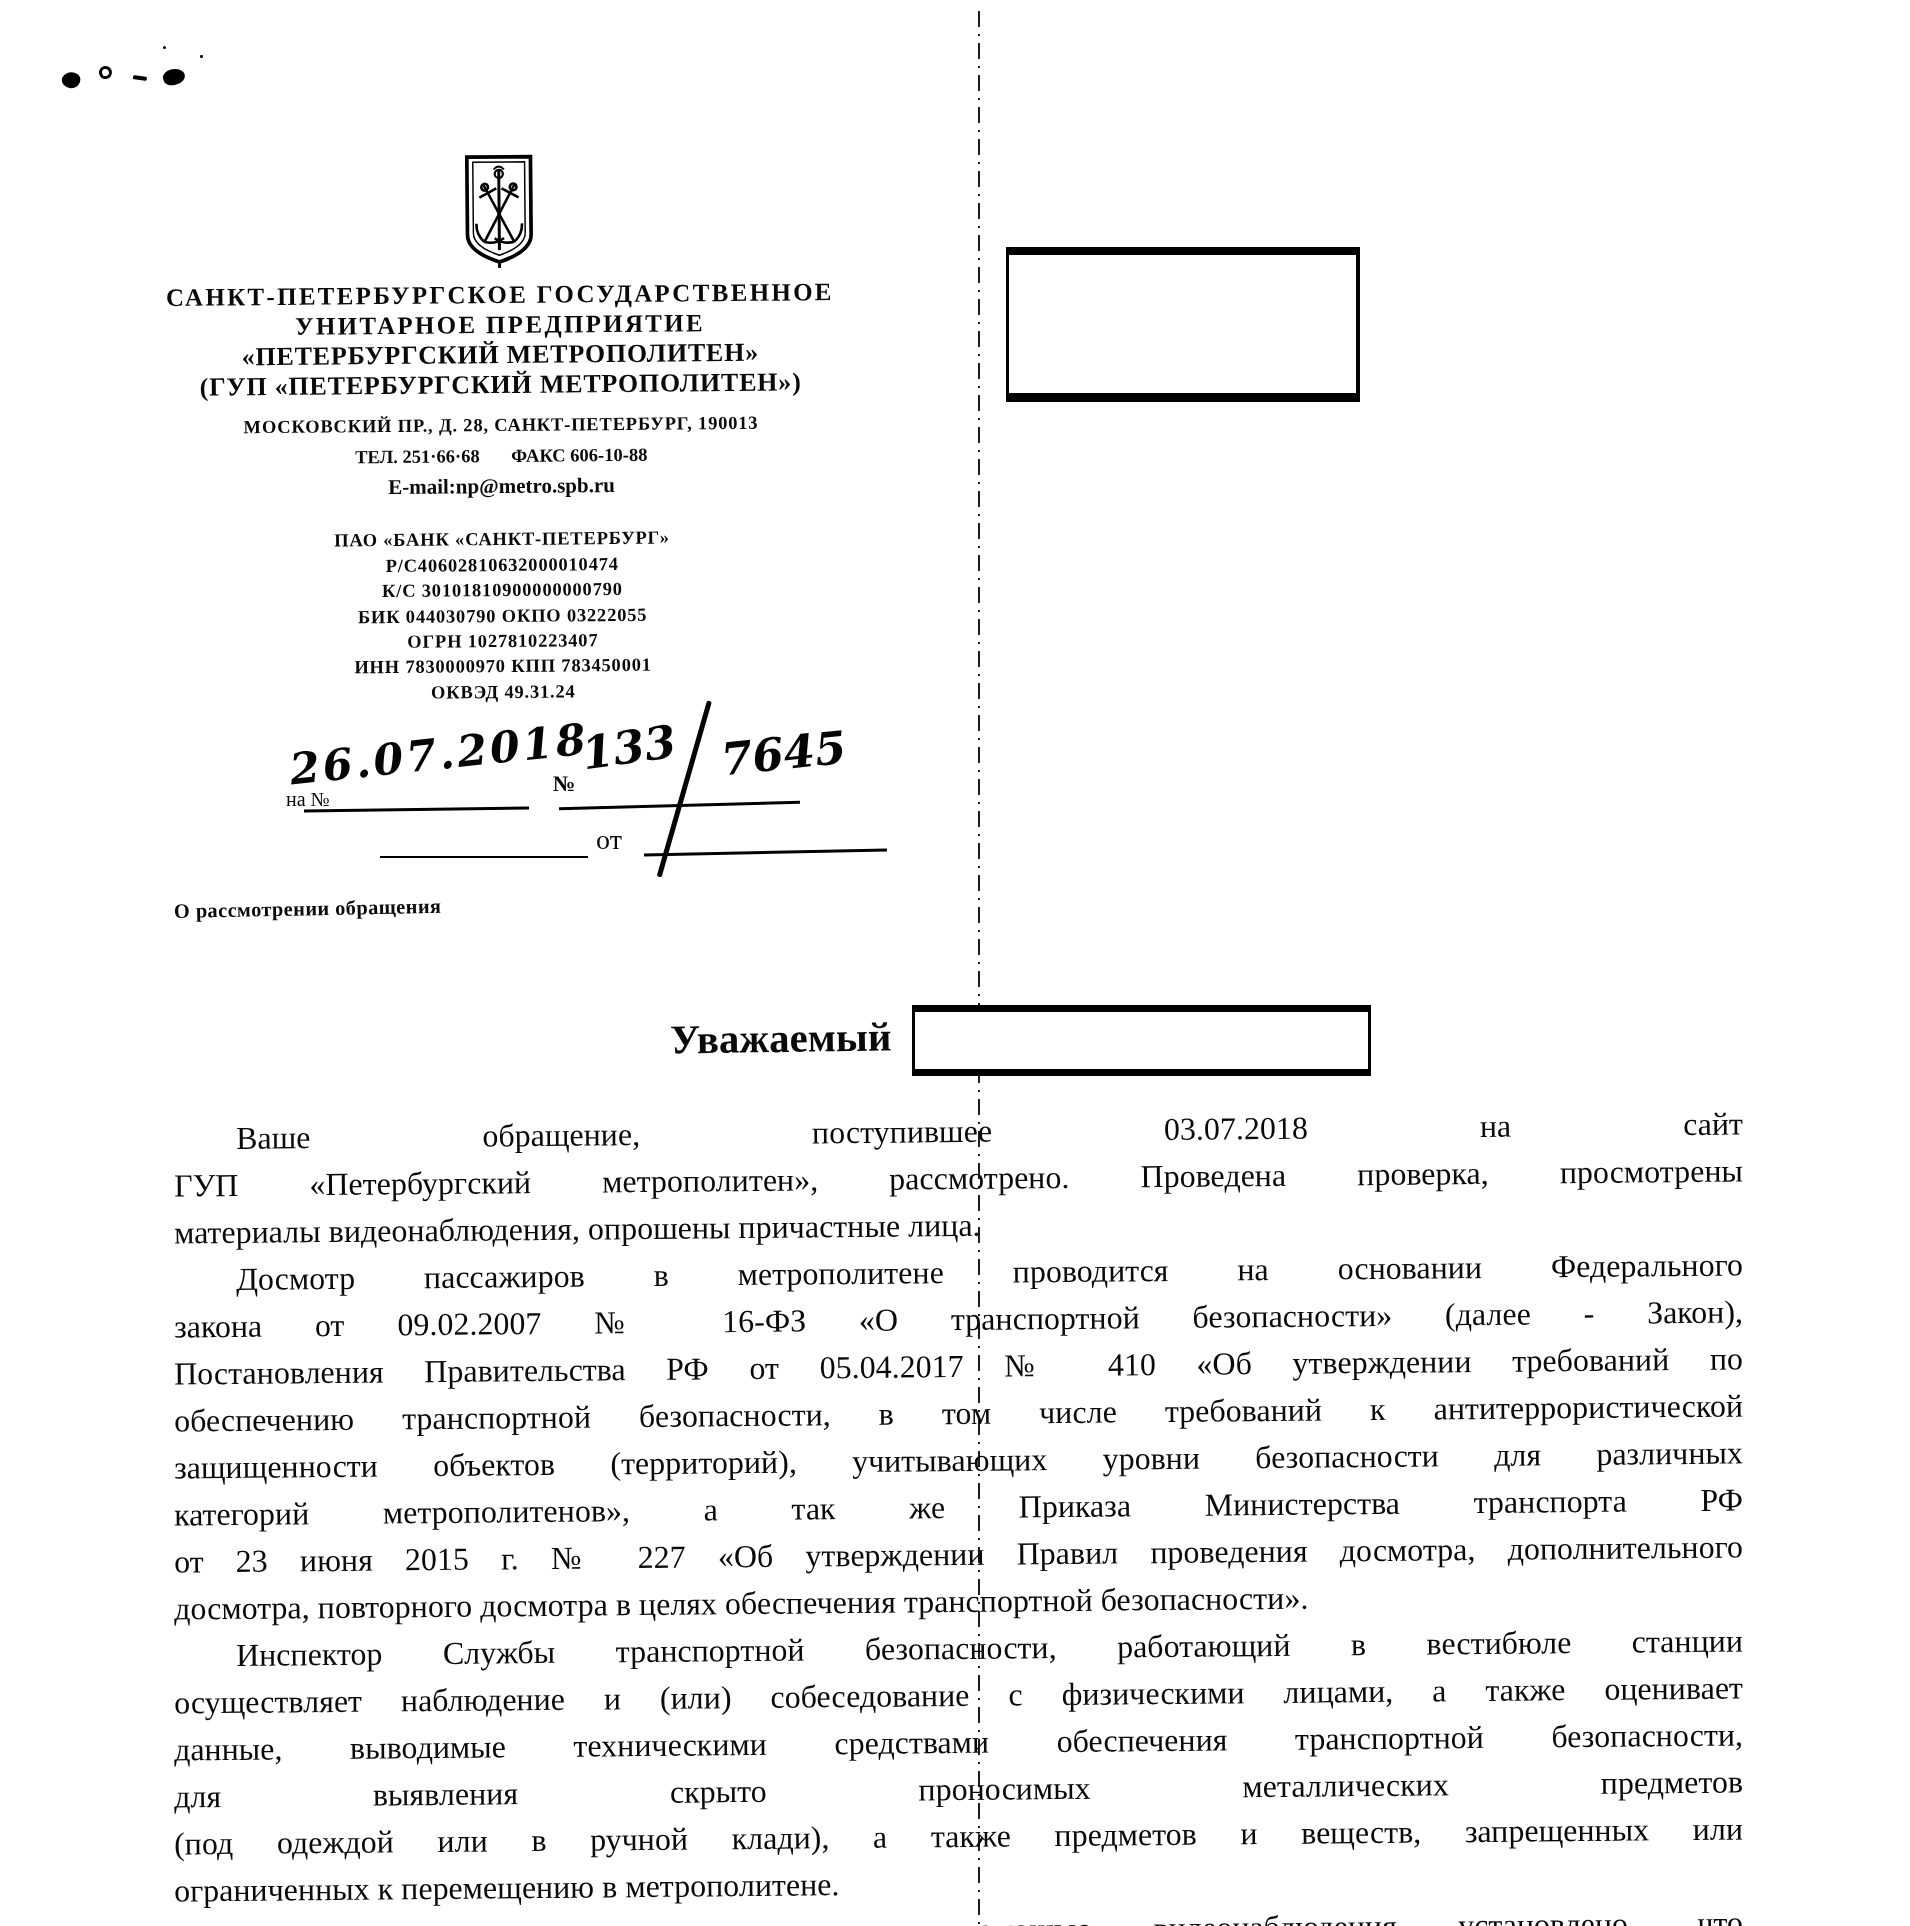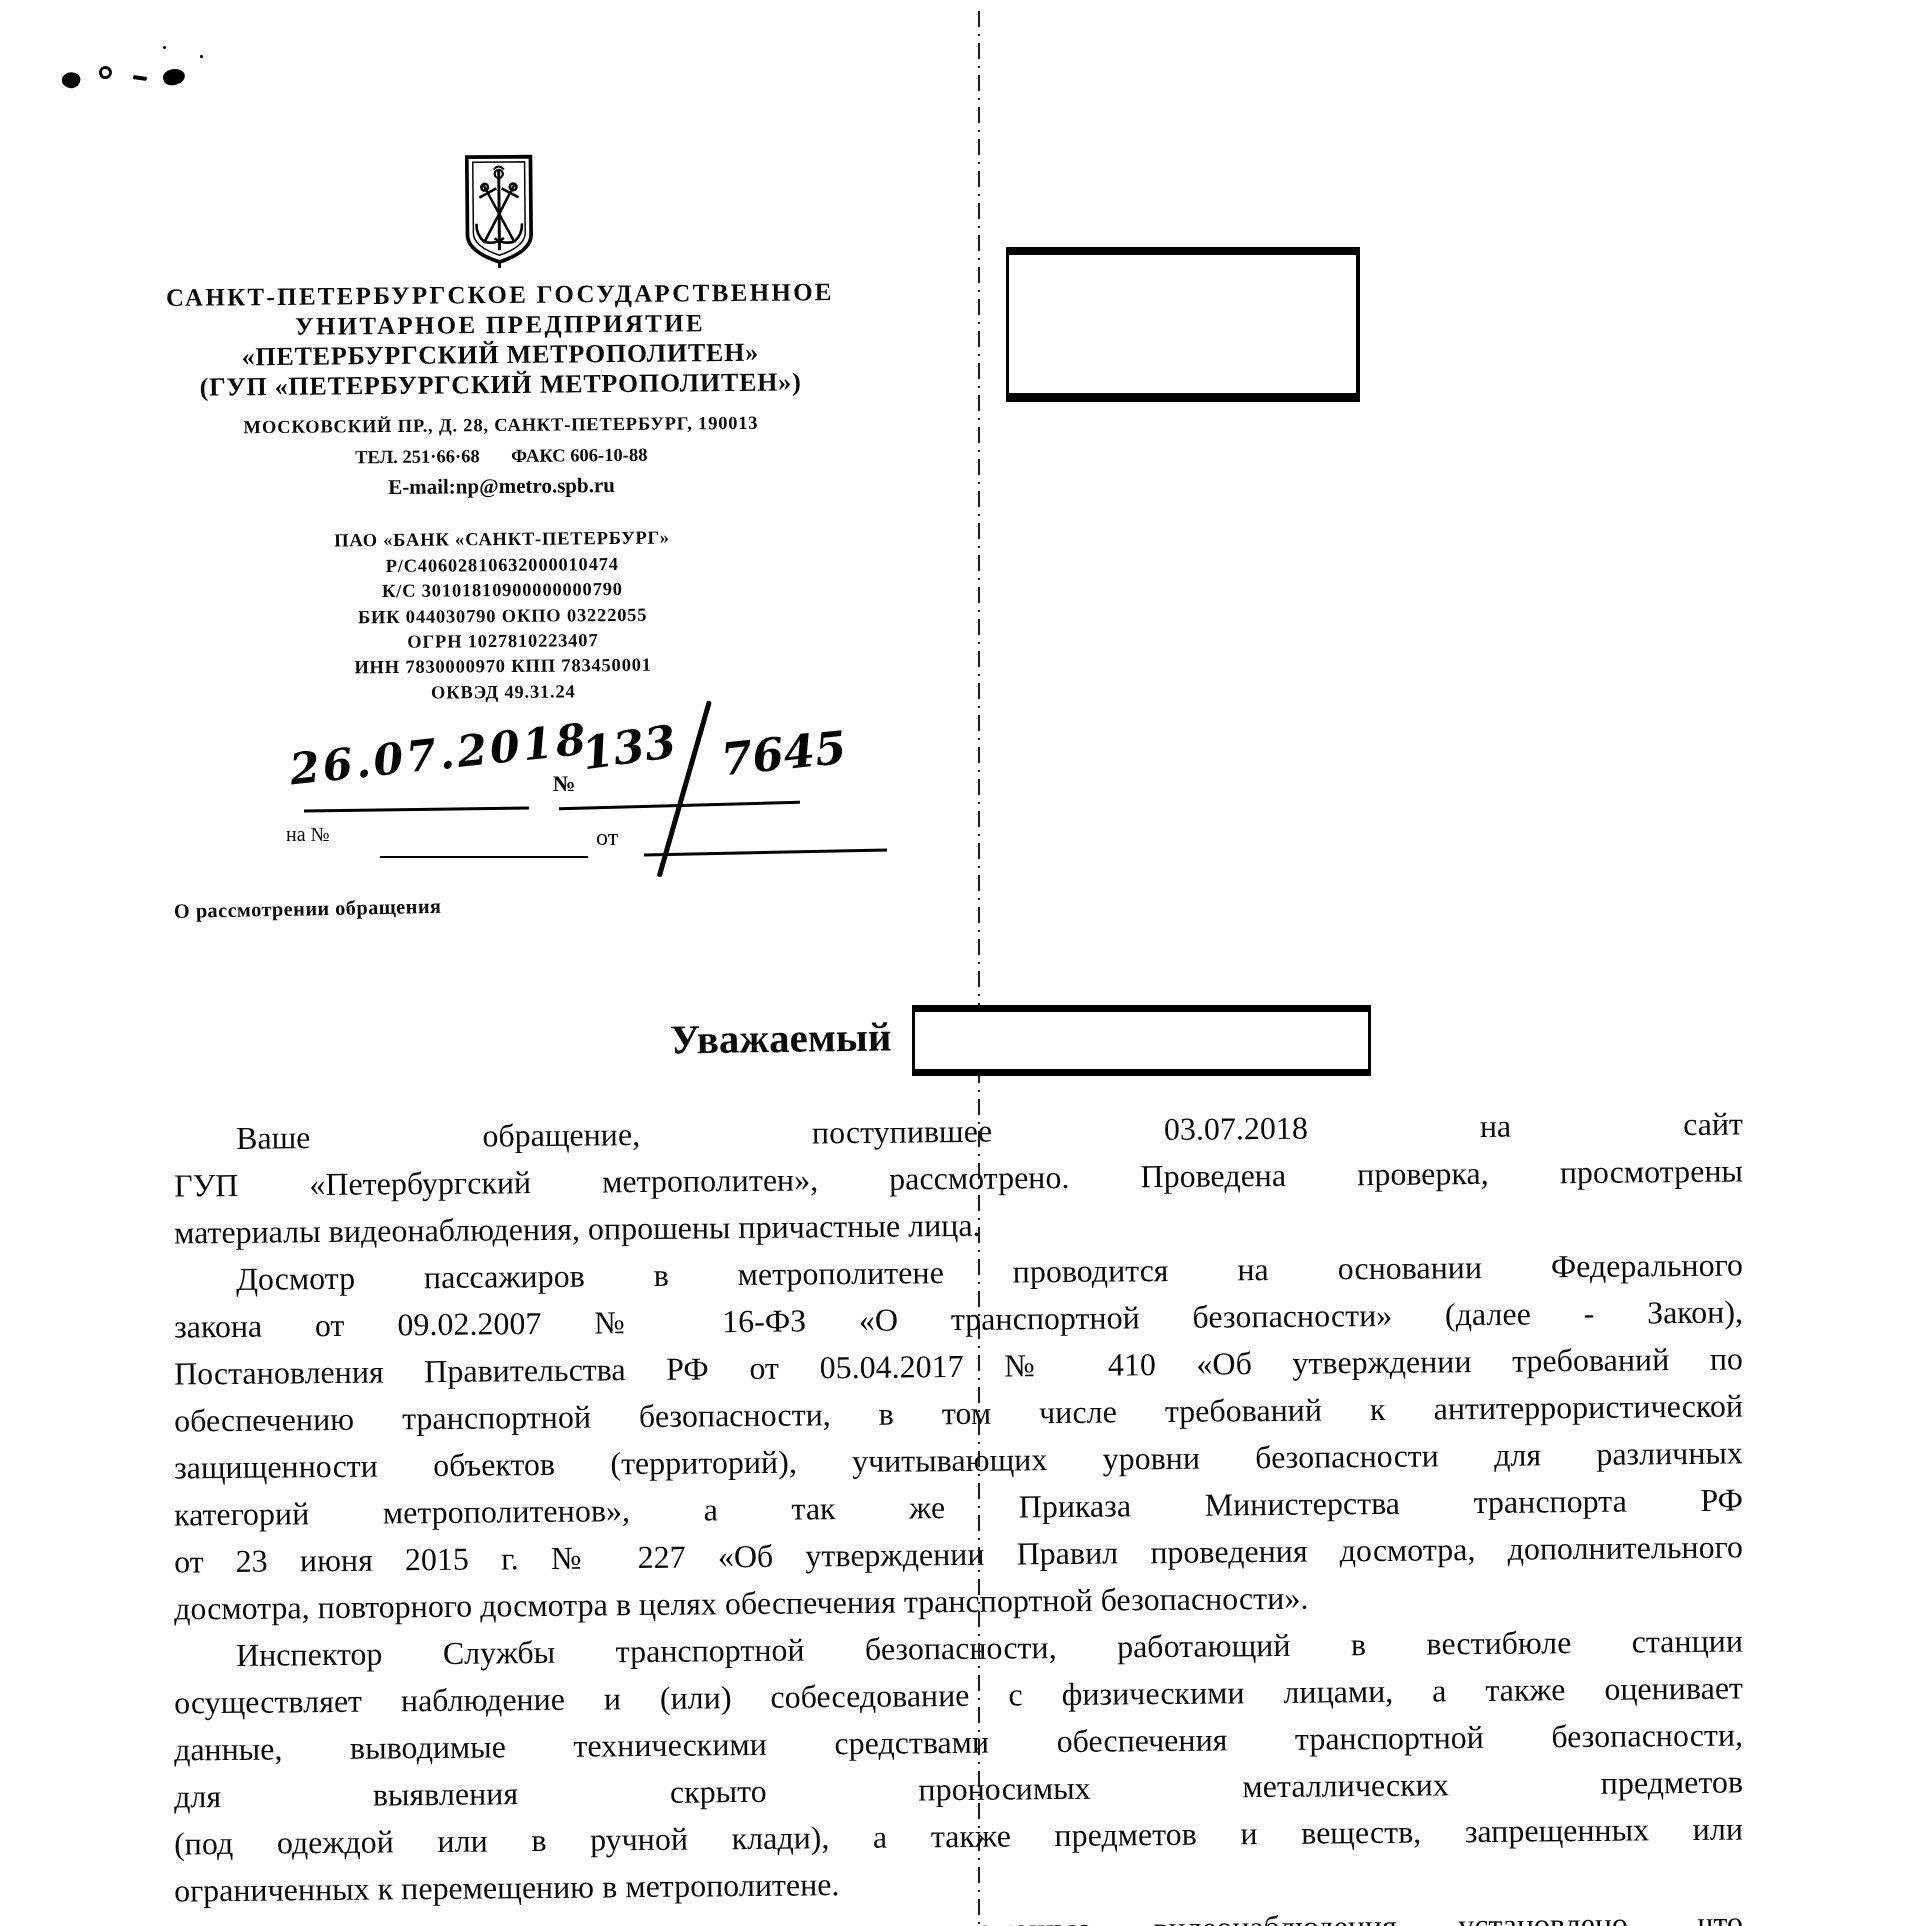--- a/index.html
+++ b/index.html
@@ -71,22 +71,22 @@
     background: #050505;
     transform: rotate(16deg);
     transform-origin: top center;
     border-radius: 2.3px;
   }
   .uline { position: absolute; background: #000; height: 2.7px; }
   .u1 { left: 304px;  top: 808px; width: 225px; transform: rotate(-0.8deg); }
   .u2 { left: 559px; top: 804px; width: 241px; transform: rotate(-1.6deg); }
   .u3 { left: 380px;  top: 856px; width: 208px; height: 2.3px; }
   .u4 { left: 644px; top: 851px; width: 243px; transform: rotate(-1.2deg); }
-  .na-no { position: absolute; left: 286px; top: 823px; font-size: 20px; }
-  .ot    { position: absolute; left: 596px; top: 824px; font-size: 24px; }
+  .na-no { position: absolute; left: 286px; top: 788px; font-size: 20px; }
+  .ot    { position: absolute; left: 596px; top: 824px; font-size: 28px; }
 
   
   .redact-box { position: absolute; background: #fff; border-style: solid; border-color: #000; }
   .box1 { left: 1006px; top: 247px;  width: 347px;  height: 138px; border-width: 8.5px 4.6px 9.2px 3.9px; }
   .box2 { left: 912px; top: 1005px; width: 453px; height: 57px; border-width: 7px 3.5px 7px 3.5px; }
 
   
   .subject {
     position: absolute;
     left: 174px; top: 900px;

